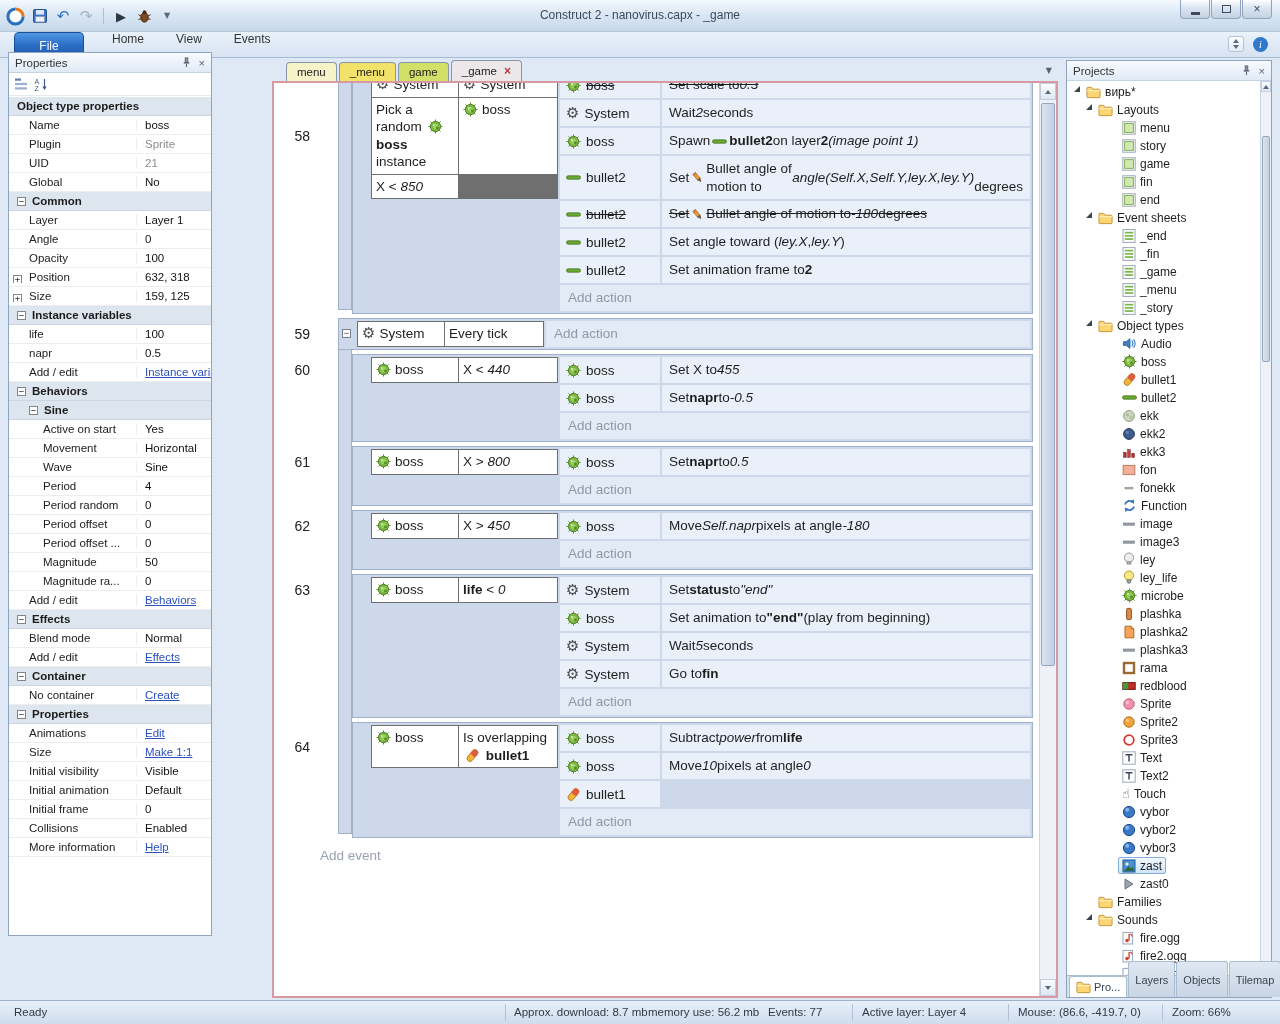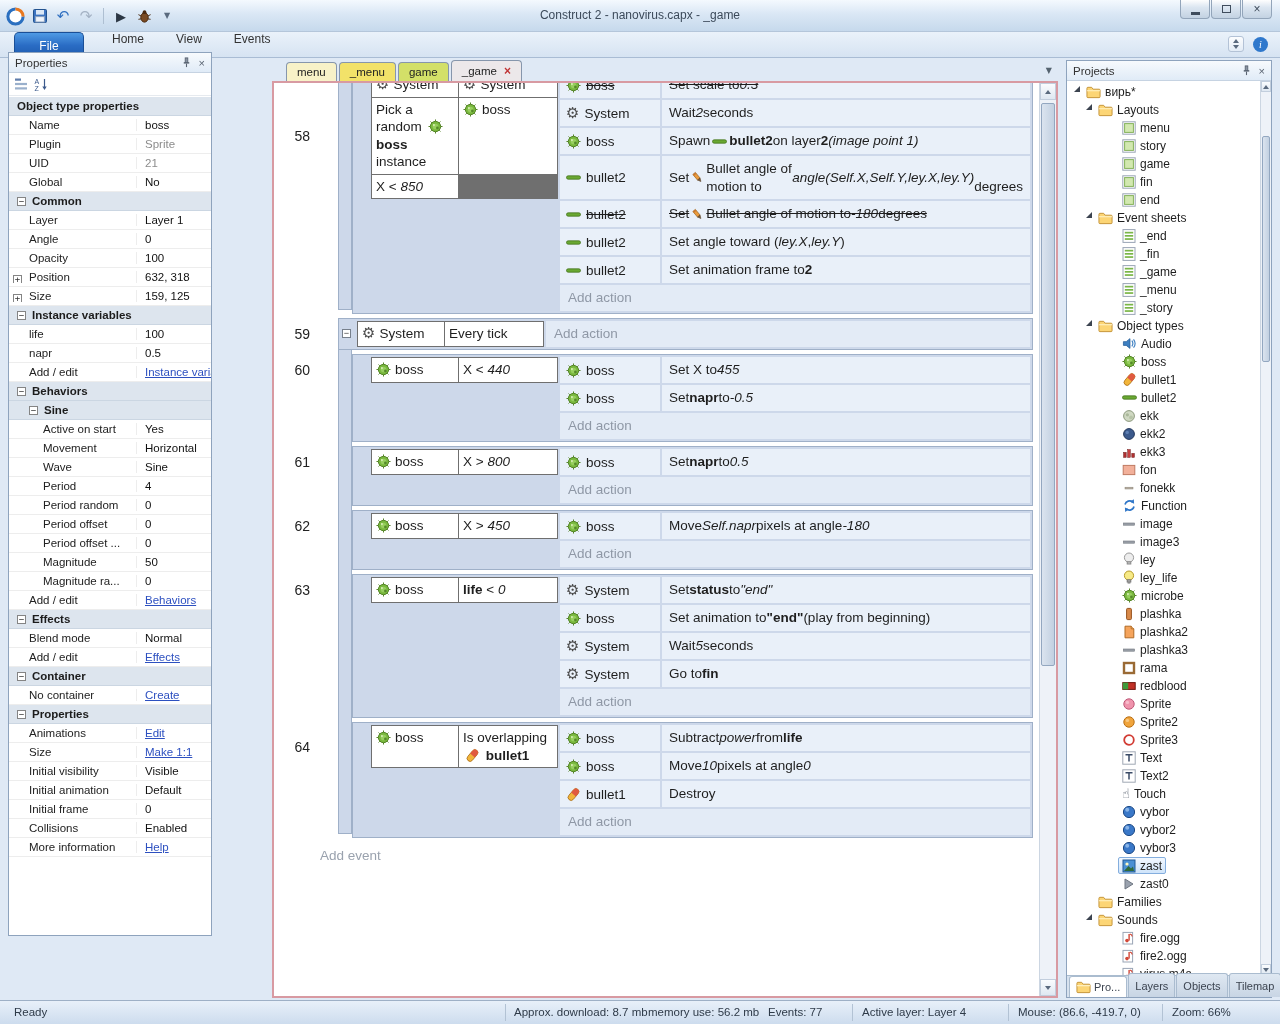--- a/index.html
+++ b/index.html
@@ -114,21 +114,21 @@
   #projects-panel{left:1066px;top:60px;width:206px;height:938px}
   #tree{position:absolute;top:20px;left:0;right:11px;bottom:22px;overflow:hidden;padding-top:2px}
   .titem{height:18px;display:flex;align-items:flex-start;font-size:12px;white-space:nowrap}
   .tw{width:10px;height:10px;position:relative;flex:none;margin-right:1px}
   .tw i{position:absolute;right:1px;bottom:1px;width:0;height:0;border-left:6px solid transparent;border-bottom:6px solid #3c4450}
   .tw-sp{width:11px;flex:none}
   .tsel{display:flex;align-items:center;gap:4px;height:17px;padding:0 3px;border:1px solid transparent;border-radius:2px;overflow:hidden}
   .titem.sel .tsel{background:linear-gradient(#f2f8ff,#cfe4fa);border-color:#84aede}
   #proj-tabs{position:absolute;left:0;right:0;bottom:0;height:22px;background:#d7e2ef;border-top:1px solid #aabccf;
     display:flex;align-items:flex-end;padding-left:2px;gap:1px}
-  .ptab{height:24px;padding:0 6px;font-size:11px;color:#3c4450;display:flex;align-items:center;gap:3px;
+  .ptab{height:36px;padding:0 6px;font-size:11px;color:#3c4450;display:flex;align-items:center;gap:3px;
     border:1px solid #aabccf;border-bottom:none;border-radius:3px 3px 0 0;background:linear-gradient(#dfe8f2,#c8d5e4)}
   .ptab.active{background:#fff;height:21px}
 
   
   #statusbar{position:absolute;left:0;top:1000px;width:1280px;height:24px;
     background:linear-gradient(#e8f0f9,#cddcee);border-top:1px solid #9eb0c6;font-size:11.5px;color:#2e3a48}
   .st{position:absolute;top:5px;white-space:nowrap}
   .sep{position:absolute;top:3px;bottom:3px;width:1px;background:#b2c2d4}
   b{font-weight:bold} i{}
 </style>
@@ -1036,21 +1036,20 @@
                     <span class="ic ">
                       <svg width="15" height="15" viewBox="0 0 16 16">
                         <g transform="rotate(40 8 8)">
                           <rect x="4.8" y="0.8" width="6.4" height="14.4" rx="3.2" fill="#f2b53a" stroke="#a86a12" stroke-width="0.8"></rect>
                           <path d="M4.8 8 v-4 a3.2 3.2 0 0 1 6.4 0 v4 z" fill="#e05a40"></path>
                         </g>
                       </svg>
                     </span>
                     <span>bullet1</span>
                   </div>
-                  <div class="a-txt">Destroy</div>
                 </div>
                 <div class="add-action">Add action</div>
               </div>
             </div>
           </div>
         </div>
         <div id="add-event">Add event</div>
       </div>
   </div>
   <div id="es-scroll" class="sbar">

